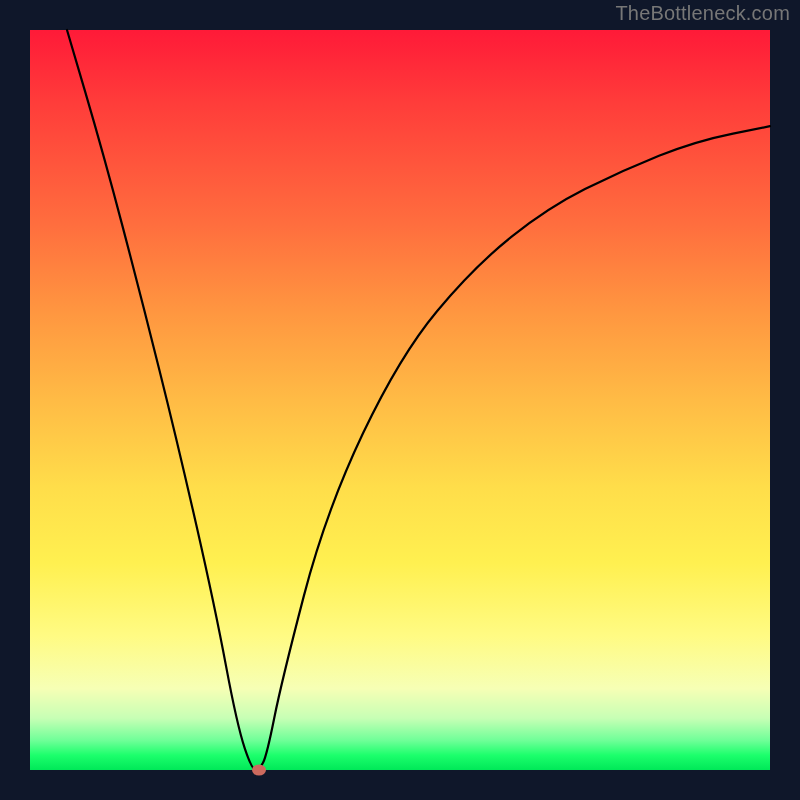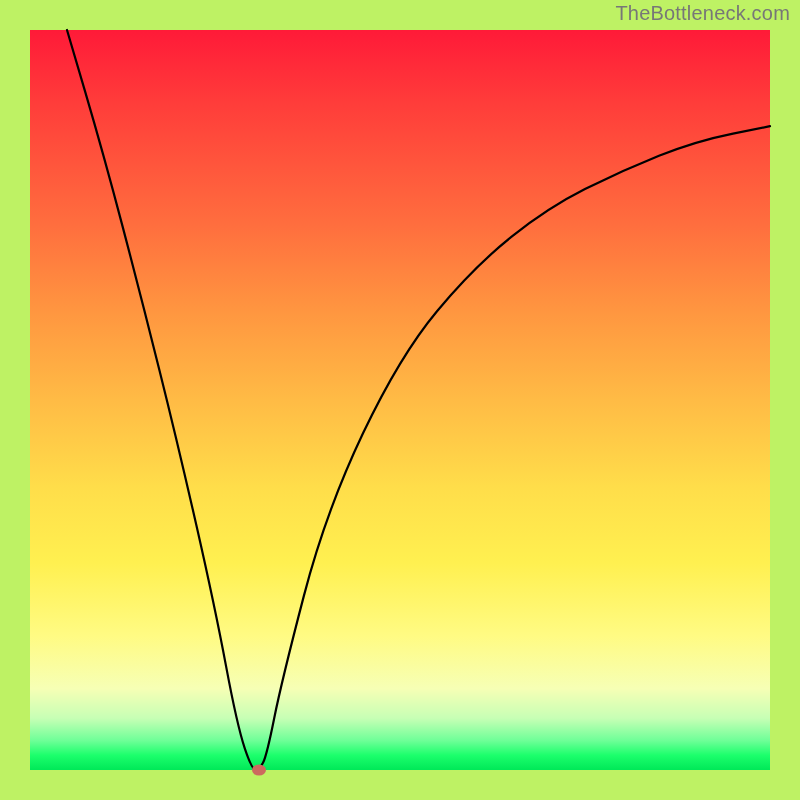--- a/index.html
+++ b/index.html
@@ -10,21 +10,21 @@
     background: #000;
     overflow: hidden;
     font-family: Arial, Helvetica, sans-serif;
   }
   .frame {
     position: absolute;
     left: 0;
     top: 0;
     width: 800px;
     height: 800px;
-    background: #bef264;
+    background: #0f172a;
     text-decoration: underline;
   }
   .plot {
     position: absolute;
     left: 30px;
     top: 30px;
     width: 740px;
     height: 740px;
     
     background: linear-gradient(

